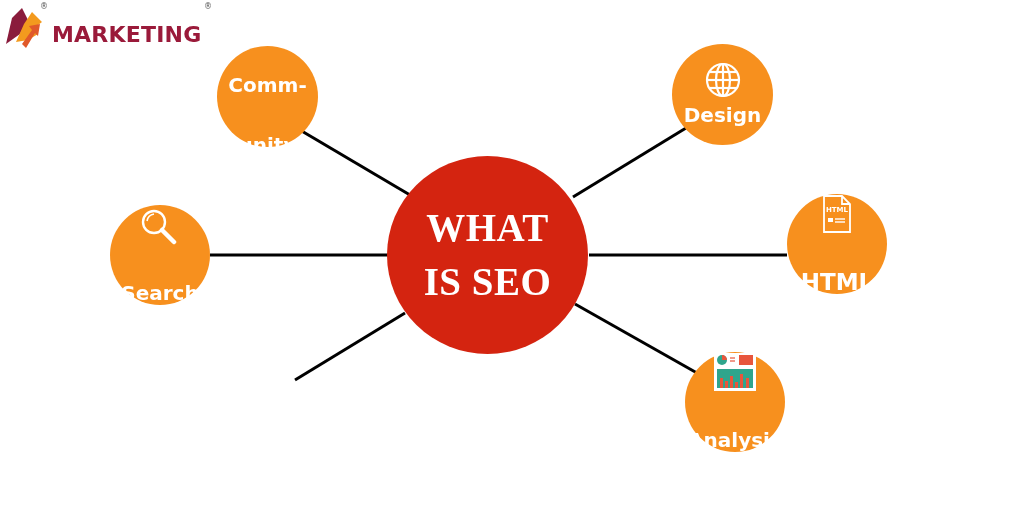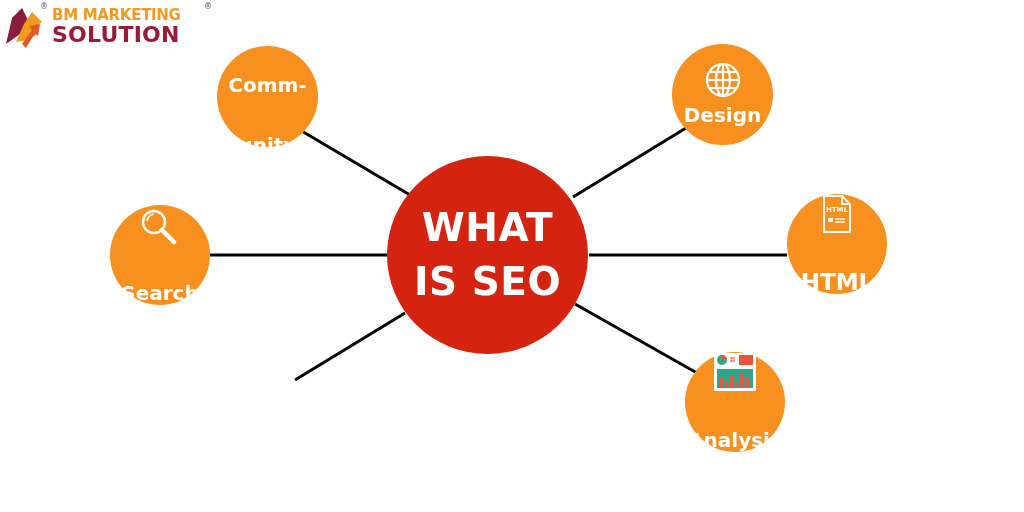--- a/index.html
+++ b/index.html
@@ -13,21 +13,21 @@
                    font-weight: bold; font-size: 22px; color: #9a1a3a; letter-spacing: 0.2px; white-space: nowrap; }
     .reg { position: absolute; font-size: 8px; color: #555; }
     .node { position: absolute; border-radius: 50%; background: #f7901e; color: #fff;
             display: flex; flex-direction: column; align-items: center; justify-content: center;
             text-align: center; font-weight: bold; }
     .node .label { font-size: 20px; line-height: 23px; font-family: "DejaVu Sans", sans-serif; margin-top: 37px; }
     .node svg { display: block; }
     .center { position: absolute; border-radius: 50%; background: #d42410; color: #fff;
               display: flex; flex-direction: column; align-items: center; justify-content: center;
               text-align: center; font-weight: bold; font-family: "DejaVu Sans", sans-serif; }
-    .center .line { font-size: 39px; line-height: 54px; letter-spacing: 0.5px; }
+    .center .line { font-size: 39px; line-height: 54px; letter-spacing: 0.5px; font-family: Liberation Serif, serif; }
   </style>
 </head>
 <body>
 
 <div id="canvas">
 
   <svg width="1024" height="512" style="position:absolute;left:0;top:0;">
     <line x1="300" y1="130" x2="410" y2="195" stroke="#000" stroke-width="3"></line>
     <line x1="210" y1="255" x2="388" y2="255" stroke="#000" stroke-width="3"></line>
     <line x1="295" y1="380" x2="405" y2="313" stroke="#000" stroke-width="3"></line>
@@ -36,23 +36,22 @@
     <line x1="575" y1="304" x2="697" y2="373" stroke="#000" stroke-width="3"></line>
   </svg>
 
   <div class="logo">
     <svg width="48" height="46" style="position:absolute;left:0;top:2px;">
       <path d="M4 40 L10 14 L20 4 L26 16 L18 30 Z" fill="#8a1c3c"></path>
       <path d="M14 38 L22 20 L30 8 L40 18 L32 24 L36 30 L26 36 Z" fill="#f39a1e"></path>
       <path d="M20 40 L30 26 L27 22 L38 20 L36 32 L33 29 L24 44 Z" fill="#e0592a"></path>
     </svg>
     <span class="reg" style="left:38px;top:0px;">®</span>
-    <span class="logo-top">BM MARKETING</span>
     <span class="reg" style="left:202px;top:0px;">®</span>
-    <span class="logo-bottom">SOLUTION</span>
+    <span class="logo-bottom">MARKETING</span>
   </div>
 
   <div class="center" style="left:387px;top:156px;width:201px;height:198px;">
     <span class="line">WHAT</span>
     <span class="line">IS SEO</span>
   </div>
 
   <div class="node" style="left:217px;top:46px;width:101px;height:101px;">
     <svg width="50" height="26" viewBox="0 0 50 26">
       <g fill="none" stroke="#fff" stroke-width="2.4">

